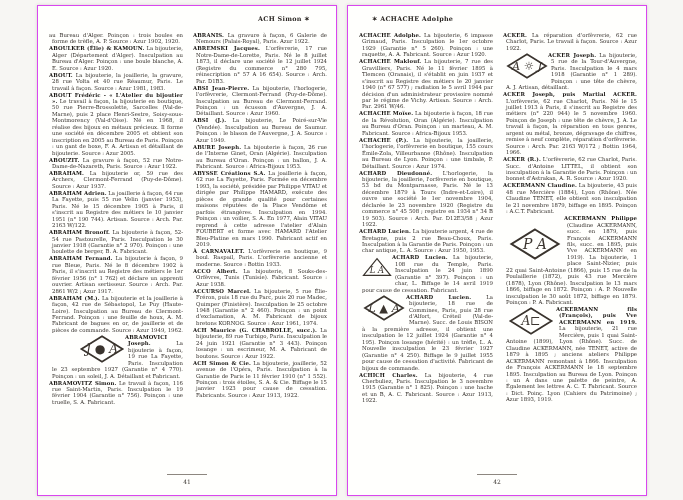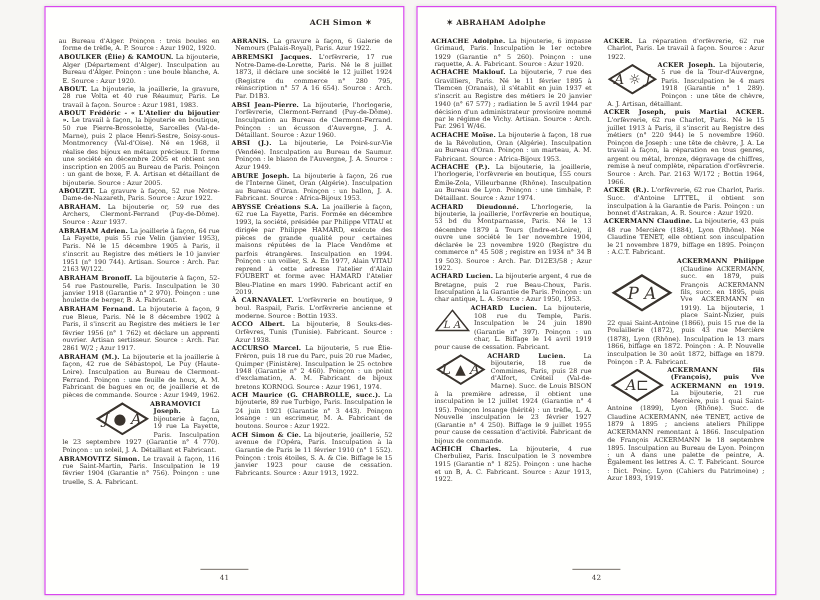--- a/index.html
+++ b/index.html
@@ -79,21 +79,21 @@
         <p class="entry"><b class="entry-name">ACH Maurice (G. CHABROLLE, succ.).</b> <span>La bijouterie, 89 rue Turbigo, Paris. Insculpation le 24 juin 1921 (Garantie n° 3 443). Poinçon losange : un escrimeur, M. A. Fabricant de boutons. Source : Azur 1922.</span></p>
         <p class="entry"><b class="entry-name">ACH Simon &amp; Cie.</b> <span>La bijouterie, joaillerie, 52 avenue de l'Opéra, Paris. Insculpation à la Garantie de Paris le 11 février 1910 (n° 1 552). Poinçon : trois étoiles, S. A. &amp; Cie. Biffage le 15 janvier 1923 pour cause de cessation. Fabricants. Source : Azur 1913, 1922.</span></p>
       </div>
     <div class="page-footer">
       <div class="footer-rule"></div>
       <span>41</span>
     </div>
   </div>
 
   <div class="page page-right">
-    <div class="page-header">✶ ABRAHAM Adolphe</div>
+    <div class="page-header">✶ ACHACHE Adolphe</div>
     <div class="textblock">
         <p class="entry"><b class="entry-name">ACHACHE Adolphe.</b> <span>La bijouterie, 6 impasse Grimaud, Paris. Insculpation le 1er octobre 1929 (Garantie n° 5 260). Poinçon : une raquette, A. A. Fabricant. Source : Azur 1920.</span></p>
         <p class="entry"><b class="entry-name">ACHACHE Maklouf.</b> <span>La bijouterie, 7 rue des Gravilliers, Paris. Né le 11 février 1895 à Tlemcen (Oranais), il s'établit en juin 1937 et s'inscrit au Registre des métiers le 20 janvier 1940 (n° 67 577) ; radiation le 5 avril 1944 par décision d'un administrateur provisoire nommé par le régime de Vichy. Artisan. Source : Arch. Par. 2961 W/46.</span></p>
         <p class="entry"><b class="entry-name">ACHACHE Moïse.</b> <span>La bijouterie à façon, 18 rue de la Révolution, Oran (Algérie). Insculpation au Bureau d'Oran. Poinçon : un marteau, A. M. Fabricant. Source : Africa-Bijoux 1953.</span></p>
         <p class="entry"><b class="entry-name">ACHACHE (P.).</b> <span>La bijouterie, la joaillerie, l'horlogerie, l'orfèvrerie en boutique, 155 cours Émile-Zola, Villeurbanne (Rhône). Insculpation au Bureau de Lyon. Poinçon : une timbale, P. Détaillant. Source : Azur 1974.</span></p>
         <p class="entry"><b class="entry-name">ACHARD Dieudonné.</b> <span>L'horlogerie, la bijouterie, la joaillerie, l'orfèvrerie en boutique, 53 bd du Montparnasse, Paris. Né le 13 décembre 1879 à Tours (Indre-et-Loire), il ouvre une société le 1er novembre 1904, déclarée le 23 novembre 1920 (Registre du commerce n° 45 508 ; registre en 1934 n° 34 B 19 503). Source : Arch. Par. D12E3/58 ; Azur 1922.</span></p>
         <p class="entry"><b class="entry-name">ACHARD Lucien.</b> <span>La bijouterie argent, 4 rue de Bretagne, puis 2 rue Beau-Choux, Paris. Insculpation à la Garantie de Paris. Poinçon : un char antique, L. A. Source : Azur 1950, 1953.</span></p>
         <p class="entry"><span class="logo" style="width: 30px; height: 24px; justify-content: flex-end;">
             <svg viewBox="0 0 100 64" width="30" height="24">
               <polygon points="50,4 95,60 5,60" fill="none" stroke="#3a342e" stroke-width="4"></polygon>

